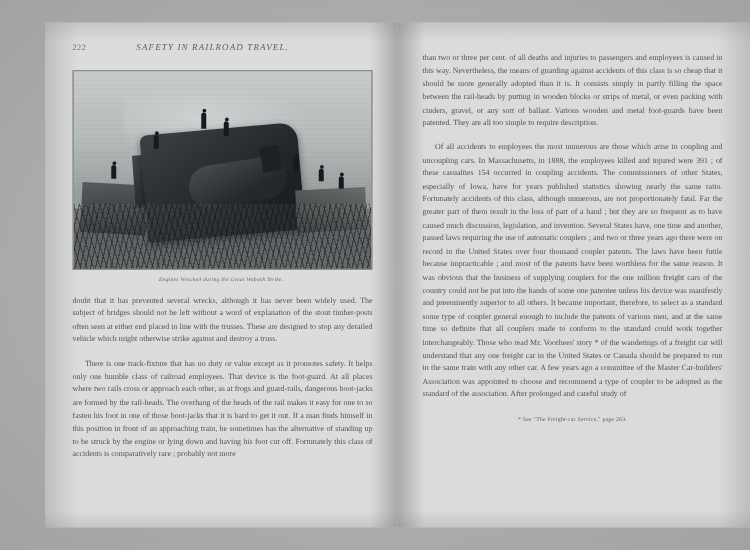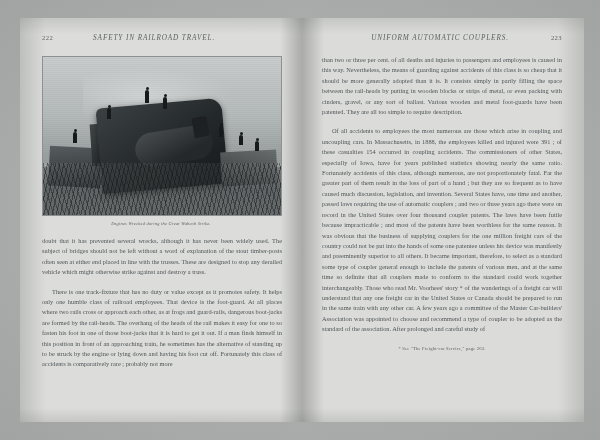--- a/index.html
+++ b/index.html
@@ -17,21 +17,21 @@
     position: relative;
     width: 600px;
     height: 440px;
     background: #b4b6b6;
     background-image:
       radial-gradient(ellipse at 50% 50%, rgba(255,255,255,0.06) 0%, rgba(0,0,0,0.10) 100%);
   }
   
   .spread {
     position: absolute;
-    left: 20px;
+    left: 36px;
     top: 18px;
     width: 564px;
     height: 404px;
     display: flex;
   }
   .page {
     position: relative;
     background: #d8d9d6;
     box-sizing: border-box;
     overflow: hidden;
@@ -287,24 +287,20 @@
       </div>
 
       <div class="body">
         <p>doubt that it has prevented several wrecks, although it has never been widely used.   The subject of bridges should not be left without a word of explanation of the stout timber-posts often seen at either end placed in line with the trusses.   These are designed to stop any derailed vehicle which might otherwise strike against and destroy a truss.</p>
         <p class="indent">There is one track-fixture that has no duty or value except as it promotes safety.   It helps only one humble class of railroad employees.   That device is the foot-guard.   At all places where two rails cross or approach each other, as at frogs and guard-rails, dangerous boot-jacks are formed by the rail-heads.   The overhang of the heads of the rail makes it easy for one to so fasten his foot in one of those boot-jacks that it is hard to get it out.   If a man finds himself in this position in front of an approaching train, he sometimes has the alternative of standing up to be struck by the engine or lying down and having his foot cut off.   Fortunately this class of accidents is comparatively rare ; probably not more</p>
       </div>
     </div>
 
     <div class="page page-right">
 
-      <div class="runhead runhead-right">
-        <span class="title">UNIFORM AUTOMATIC COUPLERS.</span>
-        <span class="folio">223</span>
-      </div>
 
       <div class="body">
         <p>than two or three per cent. of all deaths and injuries to passengers and employees is caused in this way.   Nevertheless, the means of guarding against accidents of this class is so cheap that it should be more generally adopted than it is.   It consists simply in partly filling the space between the rail-heads by putting in wooden blocks or strips of metal, or even packing with cinders, gravel, or any sort of ballast.   Various wooden and metal foot-guards have been patented.   They are all too simple to require description.</p>
         <p class="indent">Of all accidents to employees the most numerous are those which arise in coupling and uncoupling cars.   In Massachusetts, in 1888, the employees killed and injured were 391 ; of these casualties 154 occurred in coupling accidents.   The commissioners of other States, especially of Iowa, have for years published statistics showing nearly the same ratio.   Fortunately accidents of this class, although numerous, are not proportionately fatal.   Far the greater part of them result in the loss of part of a hand ; but they are so frequent as to have caused much discussion, legislation, and invention.   Several States have, one time and another, passed laws requiring the use of automatic couplers ; and two or three years ago there were on record in the United States over four thousand coupler patents.   The laws have been futile because impracticable ; and most of the patents have been worthless for the same reason. It was obvious that the business of supplying couplers for the one million freight cars of the country could not be put into the hands of some one patentee unless his device was manifestly and preeminently superior to all others.   It became important, therefore, to select as a standard some type of coupler general enough to include the patents of various men, and at the same time so definite that all couplers made to conform to the standard could work together interchangeably.   Those who read Mr. Voorhees' story * of the wanderings of a freight car will understand that any one freight car in the United States or Canada should be prepared to run in the same train with any other car.   A few years ago a committee of the Master Car-builders' Association was appointed to choose and recommend a type of coupler to be adopted as the standard of the association.   After prolonged and careful study of</p>
       </div>
 
       <div class="footnote">* See "The Freight-car Service," page 263.</div>
     </div>
 
     <div class="gutter-shadow"></div>

